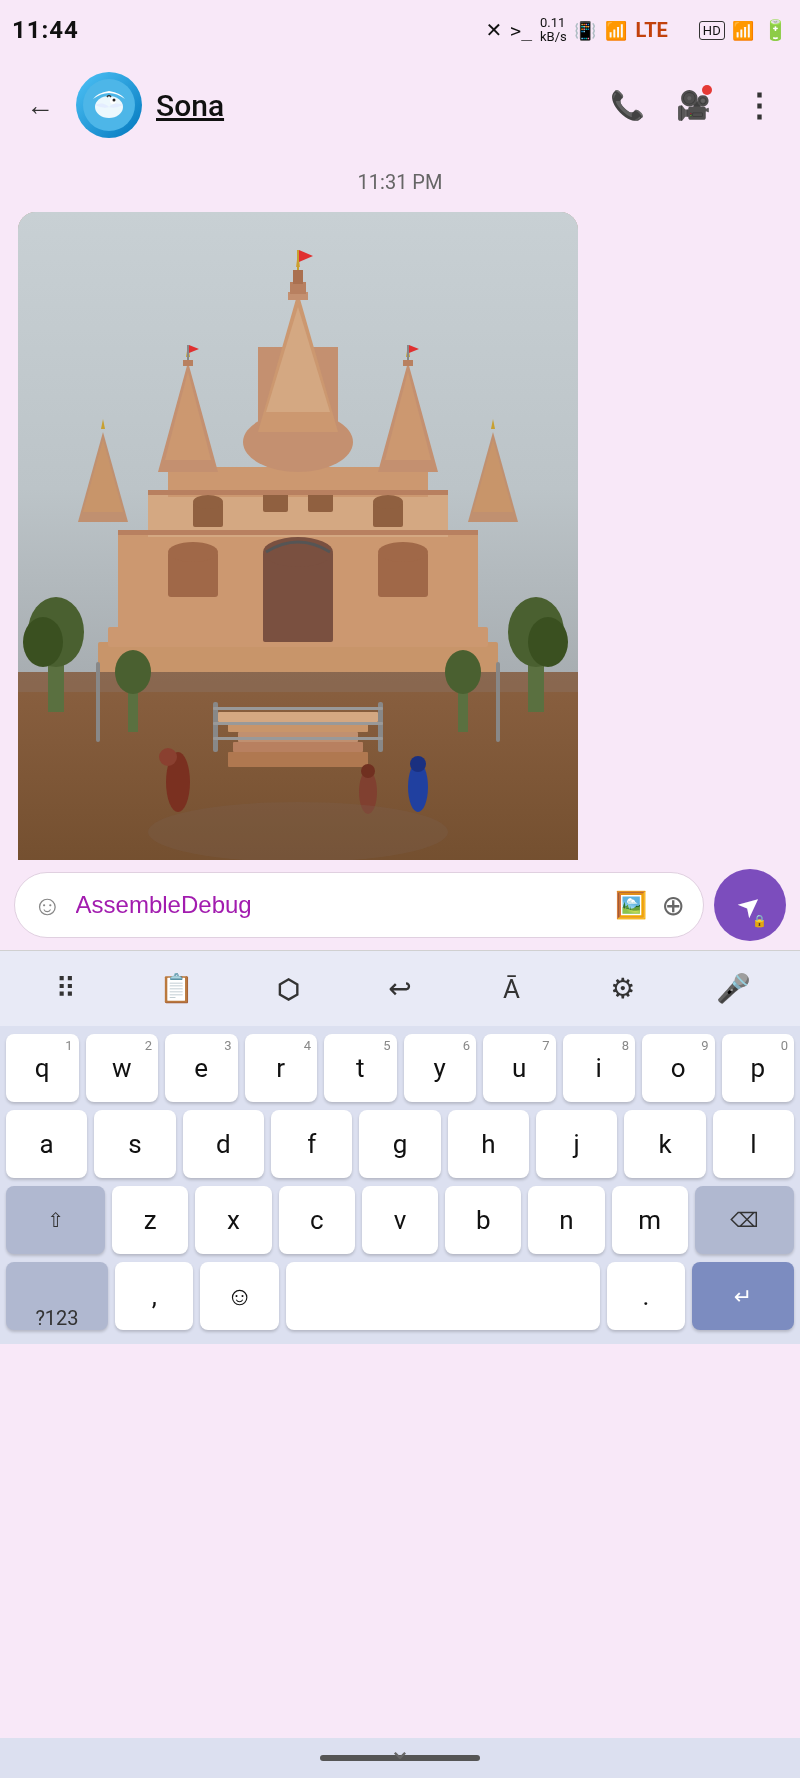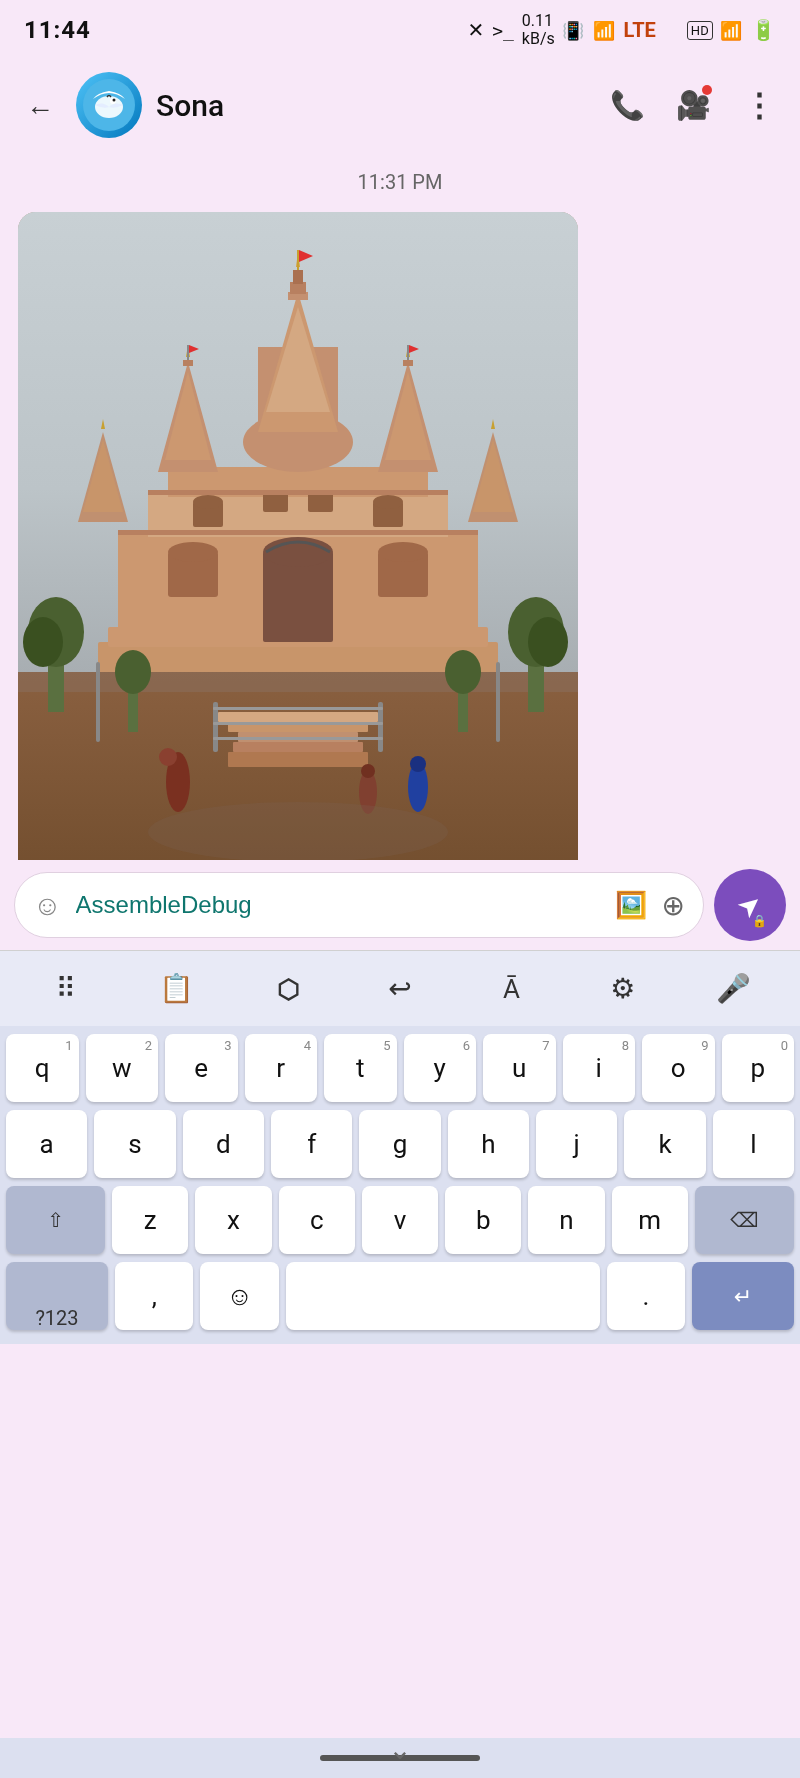--- a/index.html
+++ b/index.html
@@ -15,21 +15,21 @@
     }
 
     
     .status-bar {
       width: 800px;
       height: 60px;
       background: #f8e8f8;
       display: flex;
       align-items: center;
       justify-content: space-between;
-      padding: 0 24px;
+      padding: 0 12px;
       position: relative;
       z-index: 10;
     }
     .status-bar-left {
       font-size: 24px;
       font-weight: 700;
       color: #111;
       letter-spacing: 1px;
     }
     .status-bar-right {
@@ -84,20 +84,21 @@
     .avatar-bird {
       width: 52px;
       height: 52px;
       position: relative;
     }
     .contact-name {
       flex: 1;
       font-size: 30px;
       font-weight: 500;
       color: #111;
+      text-decoration: underline;
     }
     .app-bar-actions {
       display: flex;
       align-items: center;
       gap: 22px;
     }
     .action-btn {
       width: 44px;
       height: 44px;
       display: flex;
@@ -200,21 +201,21 @@
       border: 1.5px solid #e0d0e0;
     }
     .emoji-btn {
       font-size: 28px;
       cursor: pointer;
       color: #888;
     }
     .text-input {
       flex: 1;
       font-size: 24px;
-      color: #0f766e;
+      color: #a21caf;
       border: none;
       outline: none;
       background: transparent;
     }
     .attach-photo-btn {
       font-size: 26px;
       color: #666;
       cursor: pointer;
     }
     .add-btn {
@@ -359,21 +360,21 @@
     }
   </style>
 </head>
 <body>
 
 <div class="status-bar">
   <span class="status-bar-left">11:44</span>
   <div class="status-bar-right">
     <span style="font-size:20px;">✕</span>
     <span style="font-size:18px; font-family:monospace;">&gt;_</span>
-    <span style="font-size:16px; line-height:1.1;">0.11<br>kB/s</span>
+    <span style="font-size:13px; line-height:1.1;">0.11<br>kB/s</span>
     <span>📳</span>
     <span>📶</span>
     <span class="lte-badge">LTE</span>
     <span style="font-size:13px; border:1.5px solid #333; padding: 1px 3px; border-radius:3px;margin-left:23px;">HD</span>
     <span>📶</span>
     <span class="battery-icon">🔋</span>
   </div>
 </div>
 
 <div class="app-bar">

